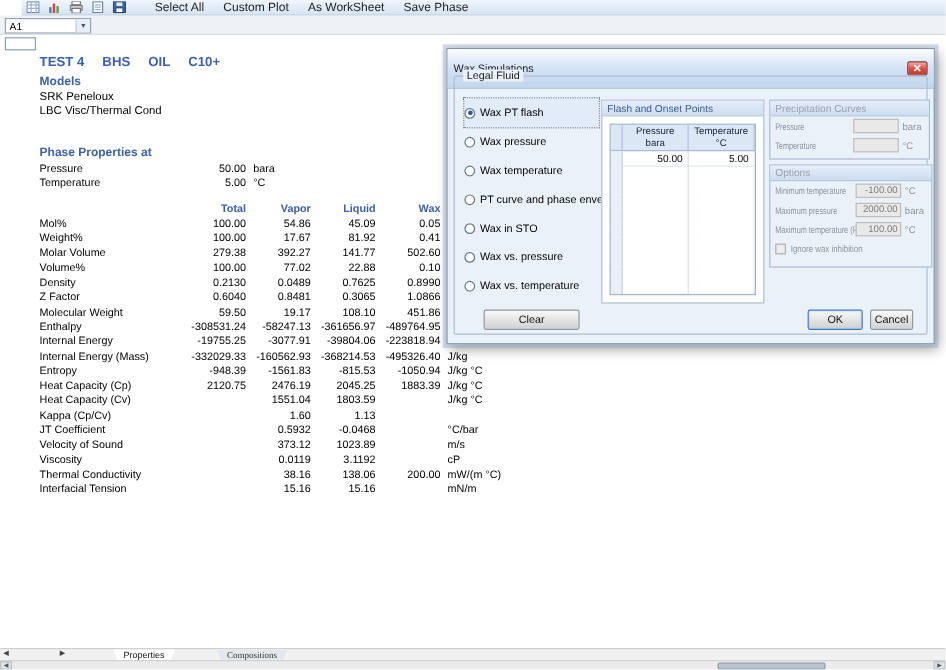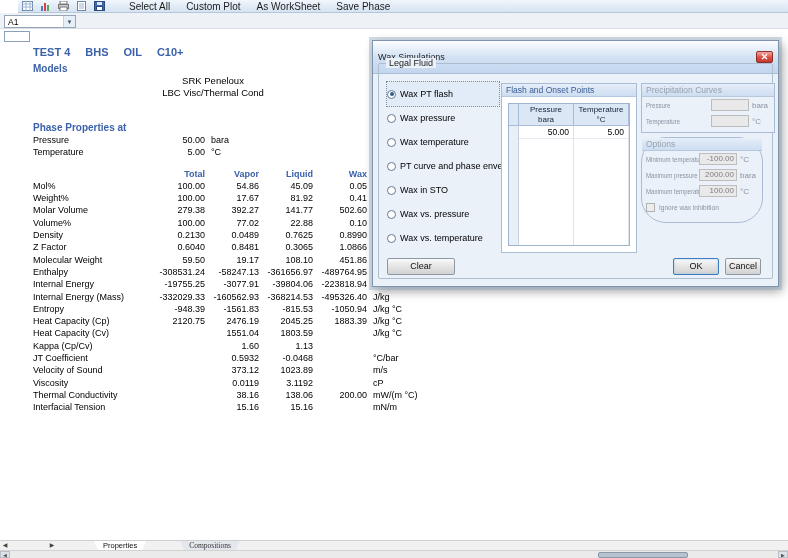--- a/index.html
+++ b/index.html
@@ -27,21 +27,21 @@
     font-size:6px; display:flex; align-items:center; justify-content:center; }
   .cell-indicator { position:absolute; left:4px; top:31px; width:26px; height:11px;
     background:#fff; border:1px solid #8ba1ba; }
 
   
   .report { position:absolute; left:33px; top:46px; width:360px; }
   .blue { color:#3b61a8; font-weight:bold; }
   .rep-title { font-size:11px; line-height:13px; }
   .rep-title span { margin-right:15px; }
   .models-h { margin-top:4px; font-size:10px; line-height:12px; }
-  .model-line { font-size:9.5px; line-height:11.5px;text-align:center; }
+  .model-line { font-size:9.5px; line-height:11.5px; }
   .phase-h { margin-top:24px; font-size:10px; line-height:12px; }
   .cond-row, .trow, .thead { display:grid;
     grid-template-columns:118px 54px 54px 54px 54px auto;
     font-size:9px; line-height:12.3px; white-space:nowrap; }
   .num { text-align:right; }
   .unit { padding-left:6px; }
   .thead { margin-top:9px; color:#3b61a8; font-weight:bold; }
 
   
   .dialog { position:absolute; left:372px; top:40px; width:407px; height:247px;
@@ -82,37 +82,37 @@
   .gh-sel, .gh-cell { background:#dbe7f5; border-right:1px solid #a9bcd6;
     border-bottom:1px solid #a9bcd6; }
   .gh-cell { text-align:center; font-size:8px; line-height:10px; padding-top:1px; color:#14233a; }
   .grid-row { display:grid; grid-template-columns:10px 1fr 1fr; height:12px; }
   .gr-sel { background:#e9eff7; border-right:1px solid #c4d2e2; }
   .gr-cell { border-right:1px solid #dbe3ec; text-align:right; padding-right:4px;
     font-size:8.5px; line-height:12px; }
   .grid-row.data .gr-cell { border-bottom:1px solid #e4eaf1; }
 
   .prec-panel { left:262px; top:19px; width:134px; height:50px; }
-  .opts-panel { left:262px; top:73px; width:122px; height:86px;border-radius:25px; }
+  .opts-panel { left:262px; top:73px; width:136px; height:86px; }
   .field-row { display:flex; align-items:center; height:16px; padding:0 4px; gap:3px; }
   .fr-label { flex:1; min-width:0; color:#8a93a0; font-size:8px; white-space:nowrap;
     transform:scaleX(.76); transform-origin:0 50%; }
   .fr-input { width:38px; height:12px; background:#e9e9e9; border:1px solid #bdbdbd;
     text-align:right; padding:0 2px; color:#7d7d7d; font-size:8px; line-height:10px;
     position:relative; z-index:1; }
   .fr-unit { width:18px; color:#8a93a0; font-size:8px; }
   .chk-row { display:flex; align-items:center; gap:4px; height:16px; padding:0 4px; }
   .chk-box { width:9px; height:9px; background:#ededed; border:1px solid #b0b0b0; flex:0 0 auto; }
   .chk-label { color:#8a93a0; font-size:8px; white-space:nowrap;
     transform:scaleX(.82); transform-origin:0 50%; }
 
   .btn { position:absolute; height:17px; border-radius:2px; text-align:center;
     font-size:9px; line-height:15px; border:1px solid #8e98a3;
     background:linear-gradient(#fafafa,#e4e4e4 50%,#d2d2d2); color:#111; }
-  .btn-clear { left:8px; top:194px; width:68px; }
+  .btn-clear { left:24px; top:194px; width:80px; }
   .btn-ok { left:294px; top:194px; width:46px; border-color:#3f7cbf;
     box-shadow:inset 0 0 2px #8fc2ee; }
   .btn-cancel { left:346px; top:194px; width:36px; }
 
   
   .tabbar { position:absolute; left:0; top:540px; width:100%; height:10px;
     background:#f1f1f1; border-top:1px solid #cfcfcf; display:flex;
     align-items:stretch; font-size:7.5px;gap:37px; }
   .tab-arrow { width:10px; text-align:center; color:#444; font-size:6px; line-height:9px; }
   .sheet-tab { background:#fff; padding:0 9px; line-height:9px; color:#111;

